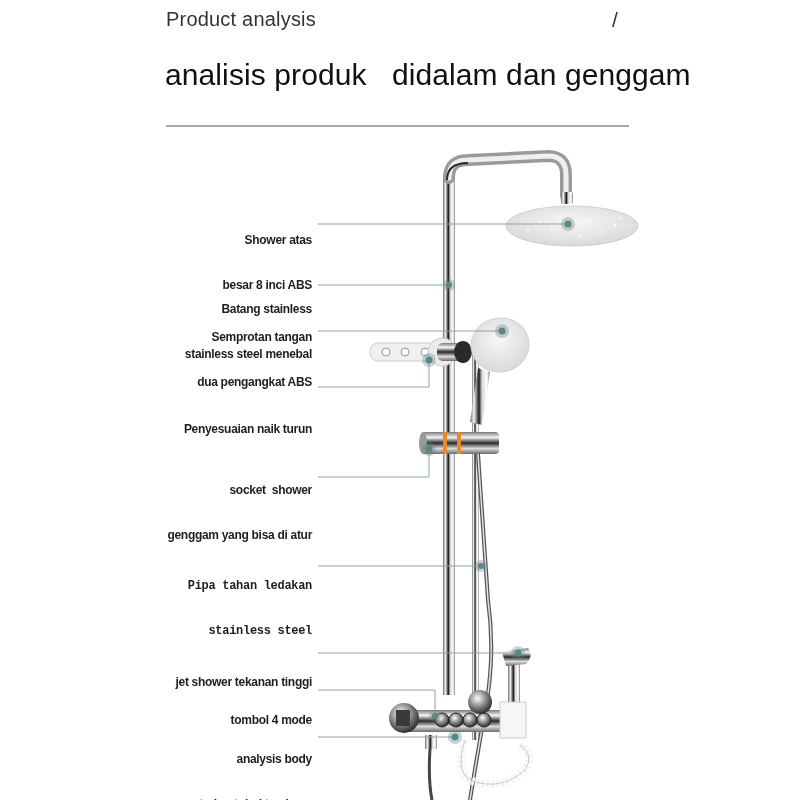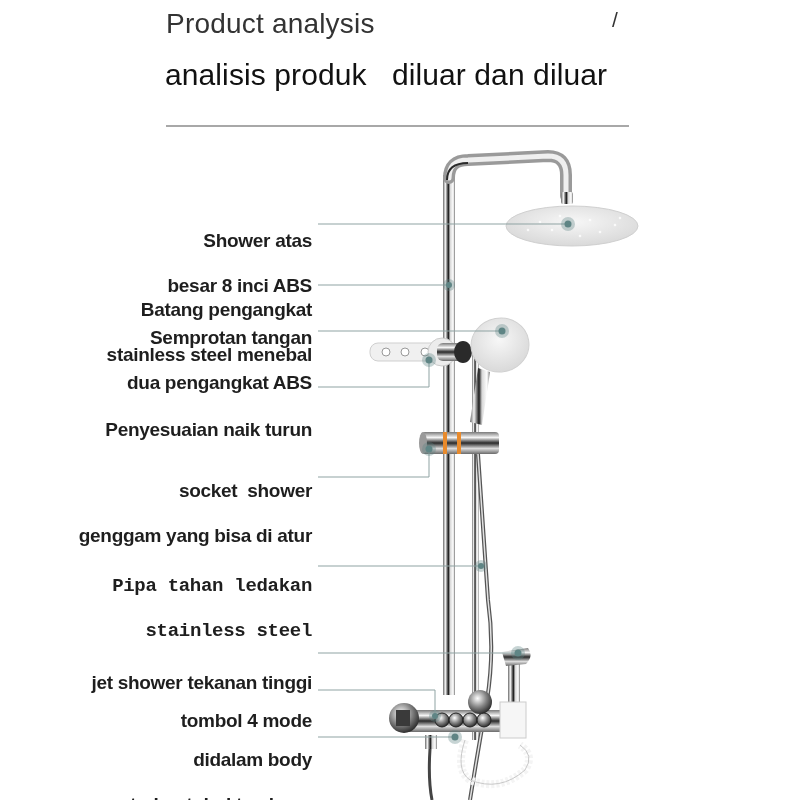--- a/index.html
+++ b/index.html
@@ -1,29 +1,29 @@
 <!DOCTYPE html>
 <html><head>
   <meta charset="utf-8">
   <style>
     html, body { margin: 0; padding: 0; background: #ffffff; }
     body { width: 800px; height: 800px; position: relative; overflow: hidden; font-family: "Liberation Sans", "DejaVu Sans", sans-serif; }
-    .hdr-small { position: absolute; left: 166px; top: 8px; font-size: 28px; color: #333333; letter-spacing: 0.2px; }
+    .hdr-small { position: absolute; left: 166px; top: 8px; font-size: 20px; color: #333333; letter-spacing: 0.2px; }
     .hdr-slash { position: absolute; left: 612px; top: 8px; font-size: 21px; color: #333333; }
     .hdr-big { position: absolute; left: 165px; top: 58px; font-size: 30px; color: #111111; letter-spacing: 0.1px; white-space: pre; }
     .hdr-rule { position: absolute; left: 166px; top: 125px; width: 463px; height: 2px; background: #a8a8a8; }
-    .label { position: absolute; right: 488px; text-align: right; font-size: 19px; font-weight: bold; color: #1e1e1e; line-height: 15px; white-space: pre; letter-spacing: -0.3px; }
+    .label { position: absolute; right: 488px; text-align: right; font-size: 12px; font-weight: bold; color: #1e1e1e; line-height: 15px; white-space: pre; letter-spacing: -0.3px; }
     .product { position: absolute; left: 0; top: 0; width: 800px; height: 800px; }
   </style>
 </head>
 <body>
 
 <div class="hdr-small">Product analysis</div>
 <div class="hdr-slash">/</div>
-<div class="hdr-big">analisis produk   diluar dan diluar</div>
+<div class="hdr-big">analisis produk   didalam dan genggam</div>
 <div class="hdr-rule"></div>
 
 <svg class="product" viewBox="0 0 800 800" xmlns="http://www.w3.org/2000/svg">
   <defs>
     <linearGradient id="chromeV" x1="0" x2="1" y1="0" y2="0">
       <stop offset="0" stop-color="#6a6a6a"></stop>
       <stop offset="0.2" stop-color="#f4f4f4"></stop>
       <stop offset="0.45" stop-color="#1a1a1a"></stop>
       <stop offset="0.6" stop-color="#d8d8d8"></stop>
       <stop offset="0.85" stop-color="#ffffff"></stop>
@@ -140,21 +140,21 @@
     <circle cx="455" cy="737" r="7" fill="#5f8585" fill-opacity="0.35"></circle>
       <circle cx="455" cy="737" r="3.5" fill="#5f8585"></circle>
   </g>
 </svg>
 
 <div class="label" style="top:203px;">
   <div>Shower atas</div>
   <div>besar 8 inci ABS</div>
 </div>
 <div class="label" style="top:272px;">
-  <div>Batang pengangkat</div>
+  <div>Batang stainless</div>
   <div>stainless steel menebal</div>
 </div>
 <div class="label" style="top:300px;">
   <div>Semprotan tangan</div>
   <div>dua pengangkat ABS</div>
 </div>
 <div class="label" style="top:392px;">
   <div>Penyesuaian naik turun</div>
 </div>
 <div class="label" style="top:453px;">
@@ -165,15 +165,15 @@
   <div>Pipa tahan ledakan</div>
   <div>stainless steel</div>
 </div>
 <div class="label" style="top:645px;margin-left:40px;">
   <div>jet shower tekanan tinggi</div>
 </div>
 <div class="label" style="top:683px;">
   <div>tombol 4 mode</div>
 </div>
 <div class="label" style="top:722px;">
-  <div>didalam body</div>
+  <div>analysis body</div>
   <div>terbuat dari tembaga</div>
 </div>
 
 </body></html>

